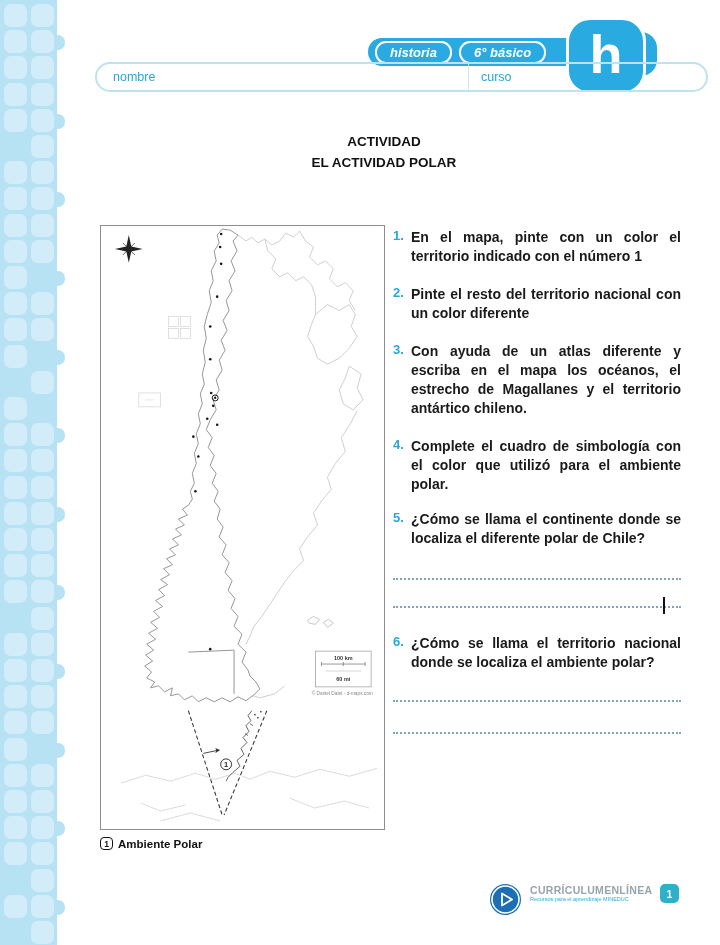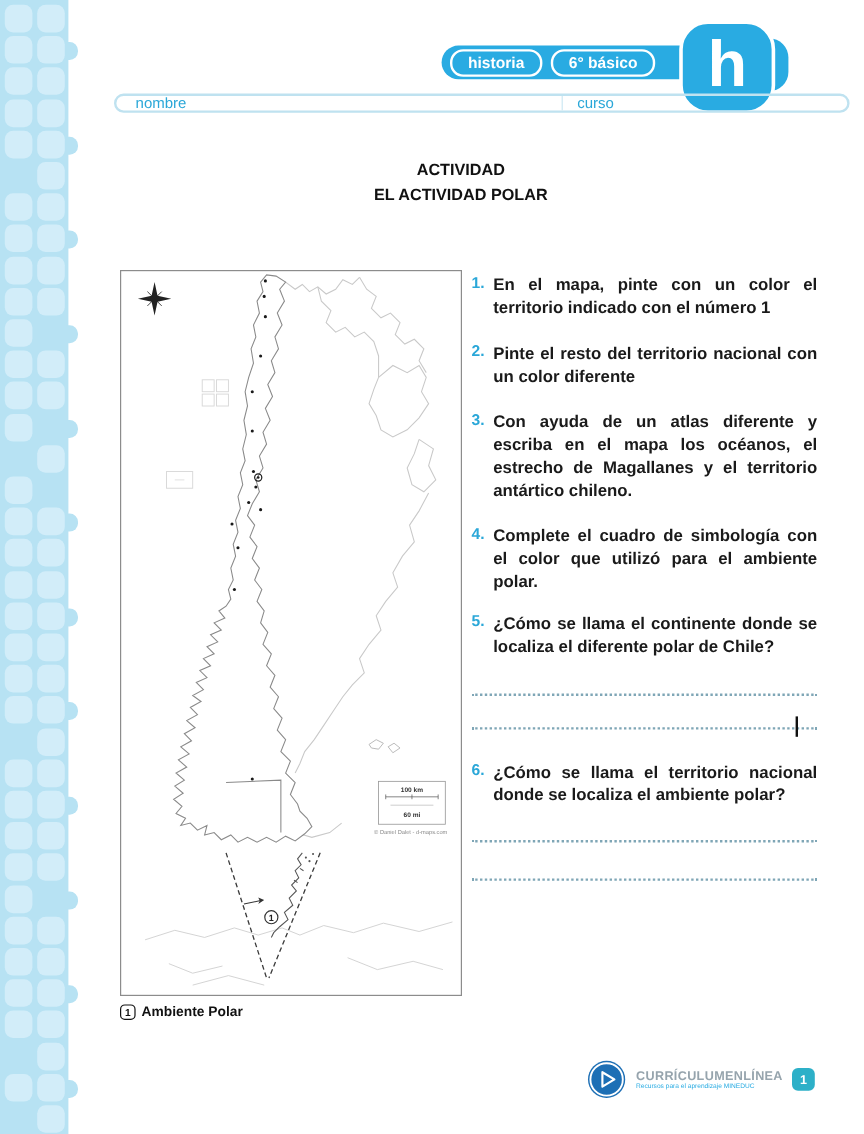--- a/index.html
+++ b/index.html
@@ -5,30 +5,30 @@
   html,body{margin:0;padding:0;background:#fff;}
   #sheet{position:relative;width:720px;height:945px;background:#ffffff;overflow:hidden;
          font-family:"Liberation Sans",sans-serif;}
   
   #band{position:absolute;left:0;top:0;width:57px;height:945px;background:#b7e2f3;}
   #band .sq{position:absolute;width:23px;height:23px;border-radius:7px;background:#d2edf9;}
   #band .tab{position:absolute;left:55px;width:10px;height:15px;background:#b7e2f3;
              border-radius:0 7px 7px 0;}
   
   .tagbar{position:absolute;left:368px;top:38px;width:287px;height:28px;border-radius:14px;
-          background:#29abe2;display:flex;align-items:center;gap:7px;padding-left:7px;box-sizing:border-box;}
+          background:#29abe2;display:flex;align-items:center;gap:7px;padding-left:7px;box-sizing:border-box;font-style:italic;}
   .tag{border:2px solid #fff;border-radius:11px;color:#fff;font-weight:bold;font-size:13px;
        padding:1px 13px;line-height:17px;white-space:nowrap;}
   .hbump{position:absolute;left:615px;top:32px;width:42px;height:44px;border-radius:16px;background:#29abe2;}
   .hbox{position:absolute;left:566px;top:17px;width:80px;height:78px;border-radius:24px;
         background:#29abe2;border:3px solid #fff;box-sizing:border-box;
         display:flex;align-items:center;justify-content:center;}
   .hbox span{color:#fff;font-weight:bold;font-size:54px;line-height:54px;transform:translateY(-2px);}
   
-  .formrow{position:absolute;left:95px;top:78px;width:613px;height:16px;border:2px solid #bfe2f0;
+  .formrow{position:absolute;left:95px;top:62px;width:613px;height:30px;border:2px solid #bfe2f0;
            border-radius:17px;box-sizing:border-box;display:flex;align-items:flex-end;}
   .formrow .cell{height:100%;display:flex;align-items:center;color:#2aa7d8;font-size:12.5px;}
   .cell.nombre{width:355px;padding-left:16px;}
   .cell.curso{width:106px;padding-left:12px;border-left:1px solid #cde8f3;}
   .cell.fecha{flex:1;padding-left:12px;border-left:1px solid #cde8f3;}
   
   .titleblock{position:absolute;left:95px;top:131px;width:578px;text-align:center;
               font-weight:bold;font-size:13.5px;color:#111;line-height:21px;}
   .intro{position:absolute;left:97px;top:194px;font-weight:bold;font-size:12.8px;color:#111;}
   
@@ -42,21 +42,21 @@
   .instr{position:absolute;left:393px;top:228px;width:288px;}
   .item{display:flex;margin-bottom:19px;}
   .item .num{color:#2aa7d8;font-weight:bold;font-size:13px;width:18px;flex:none;}
   .item .txt{flex:1;font-weight:bold;font-size:14px;color:#1a1a1a;line-height:19px;
              text-align:justify;}
   .answers{position:relative;margin:28px 0 26px 0;}
   .answer-line{position:relative;border-bottom:2px dotted #7fa6b6;height:2px;margin-bottom:24px;}
   .answer-line:last-child{margin-bottom:0;}
   .caret{position:absolute;right:16px;bottom:-8px;width:2px;height:17px;background:#111;}
   
-  .footer{position:absolute;left:490px;top:884px;display:flex;align-items:center;}
+  .footer{position:absolute;left:490px;top:884px;display:flex;}
   .playlogo{width:31px;height:31px;border-radius:50%;background:#1d6fb5;display:flex;
             align-items:center;justify-content:center;flex:none;}
   .brandblock{margin-left:9px;width:118px;}
   .brand{font-size:10.5px;font-weight:bold;color:#96a4ad;letter-spacing:.3px;white-space:nowrap;}
   .tagline{font-size:5.5px;color:#29abe2;white-space:nowrap;}
   .pagebadge{margin-left:12px;width:19px;height:19px;border-radius:5px;background:#2db0c8;color:#fff;
              font-size:10.5px;font-weight:bold;display:flex;align-items:center;justify-content:center;}
   svg text{font-family:"Liberation Sans",sans-serif;}
 </style>
 </head>

